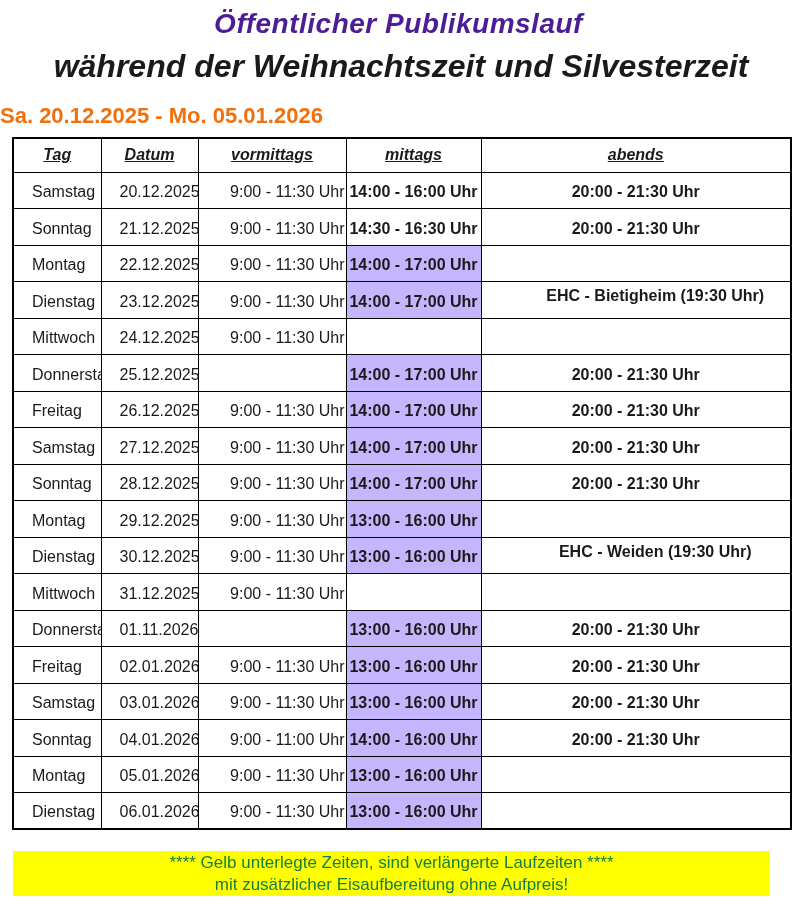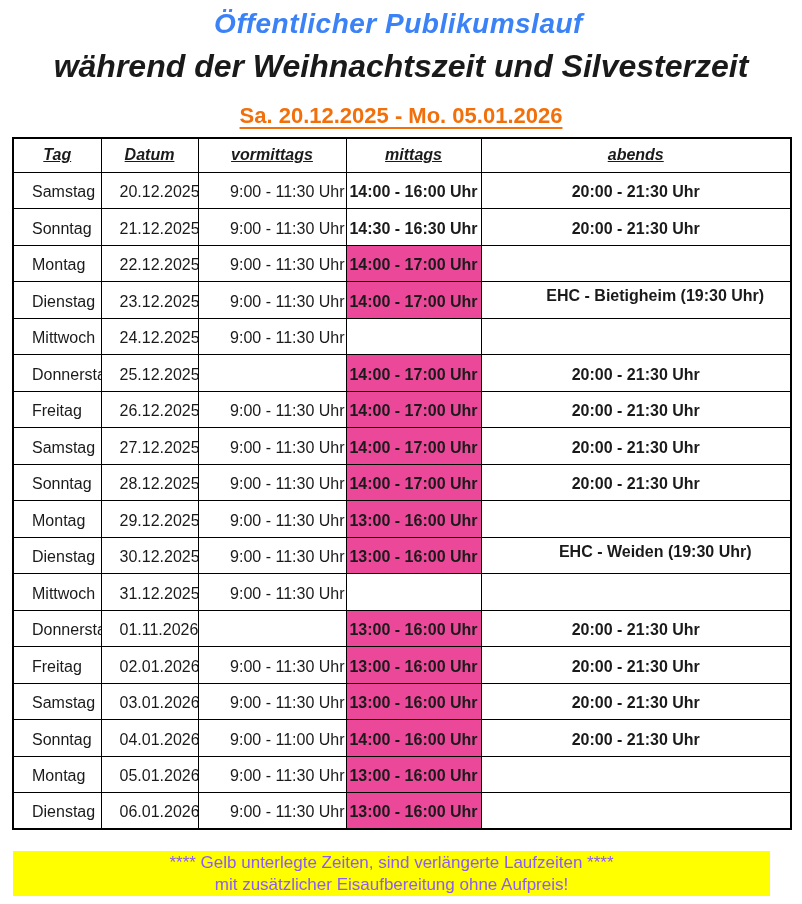--- a/index.html
+++ b/index.html
@@ -14,38 +14,37 @@
     height: 904px;
     background: #ffffff;
     overflow: hidden;
   }
   .page-title {
     margin: 8px 5px 0 0;
     text-align: center;
     font-size: 28px;
     font-weight: bold;
     font-style: italic;
-    color: #3b82f6;
+    color: #4c1d95;
     letter-spacing: 0.5px;
   }
   .page-subtitle {
     margin: 8px 0 0 0;
     text-align: center;
     font-size: 32px;
     font-weight: bold;
     font-style: italic;
     color: #1a1a1a;
   }
   .date-range {
     margin: 18px 0 0 0;
-    text-align: center;
+    text-align: left;
     font-size: 22px;
     font-weight: bold;
     color: #f2700c;
-    text-decoration: underline;
     text-underline-offset: 4px;
   }
   table.schedule {
     position: absolute;
     left: 12px;
     top: 137px;
     width: 778px;
     border-collapse: collapse;
     table-layout: fixed;
     border: 2px solid #000;
@@ -78,21 +77,21 @@
     text-align: right;
     vertical-align: bottom;
     padding-bottom: 7px;
   }
   td.td-mittags, td.td-abends {
     text-align: center;
     font-weight: bold;
     vertical-align: bottom;
     padding-bottom: 7px;
   }
-  td.hl { background: #ec4899; }
+  td.hl { background: #c4b5fd; }
   td.event {
     color: #e60000;
     vertical-align: middle;
     padding-bottom: 8px;
     padding-left: 40px;
   }
   .footer-note {
     position: absolute;
     left: 13px;
     top: 851px;
@@ -100,21 +99,21 @@
     height: 45px;
     background: #ffff00;
     display: flex;
     flex-direction: column;
     justify-content: center;
     align-items: center;
     gap: 1px;
   }
   .footer-note div {
     font-size: 17px;
-    color: #8b5cf6;
+    color: #15803d;
     line-height: 21px;
     text-align: center;
   }
 </style>
 </head>
 <body>
 
 <div class="page">
 
   <h1 class="page-title">Öffentlicher Publikumslauf</h1>

